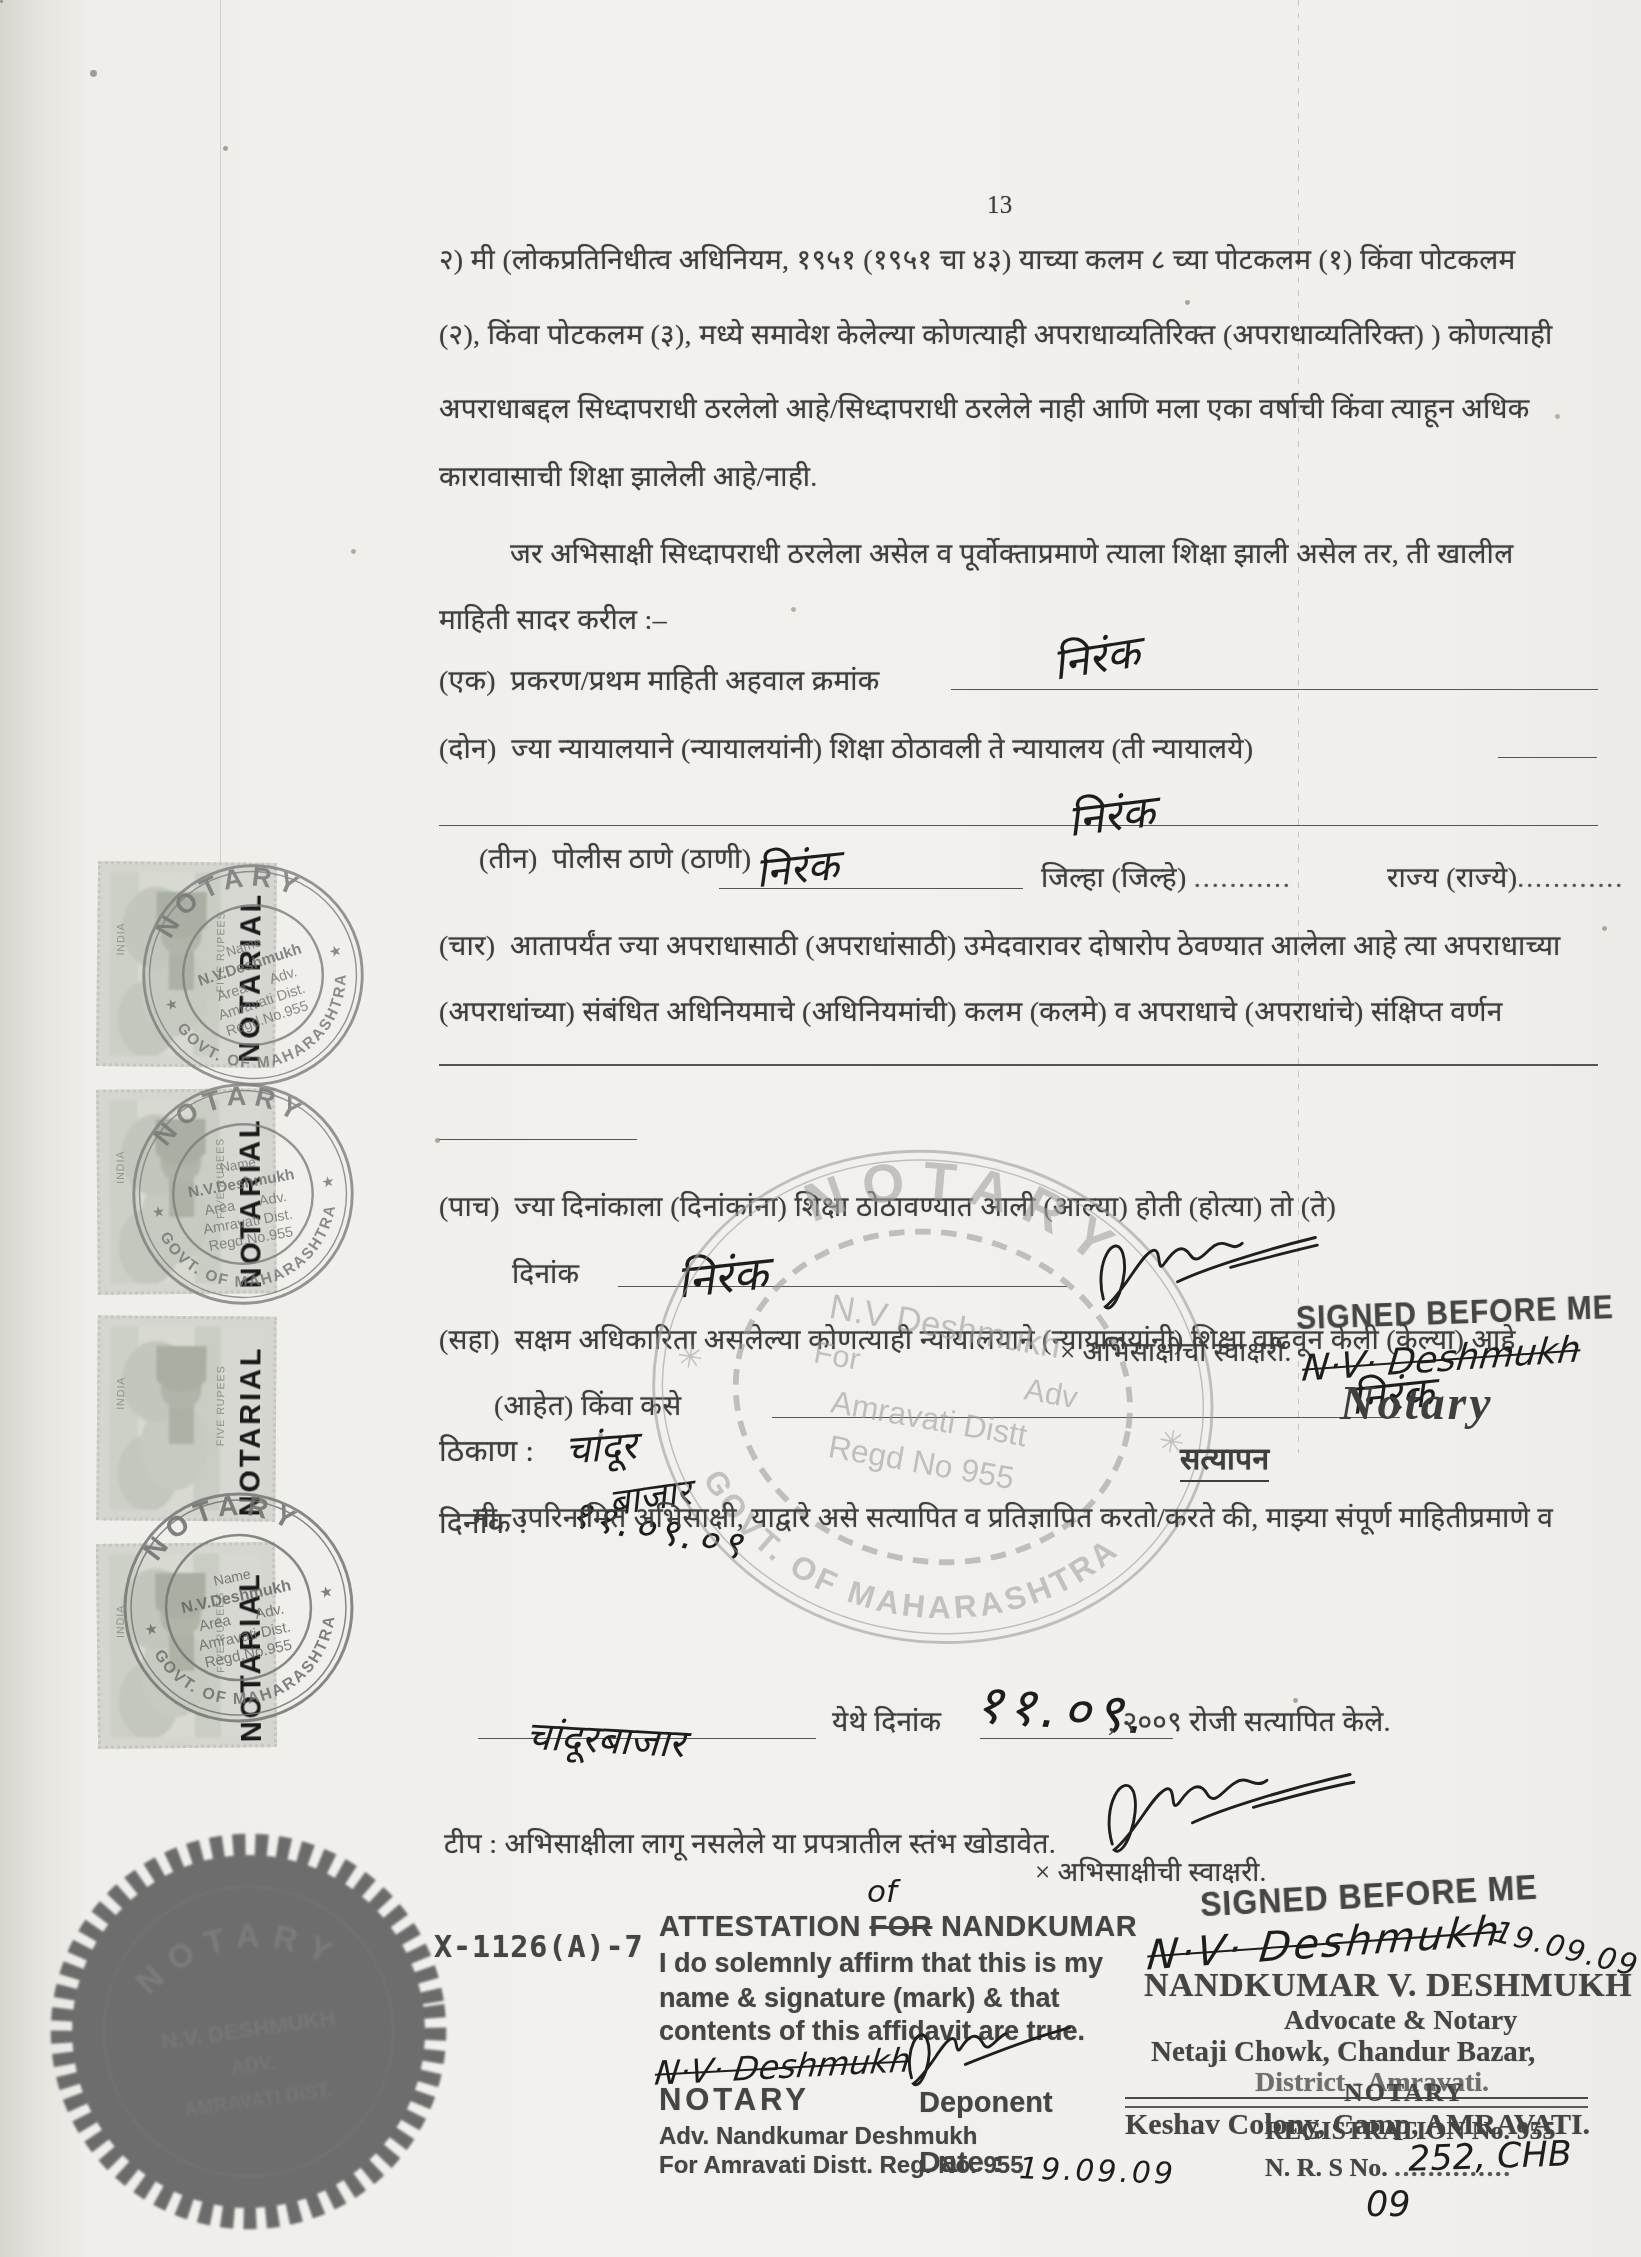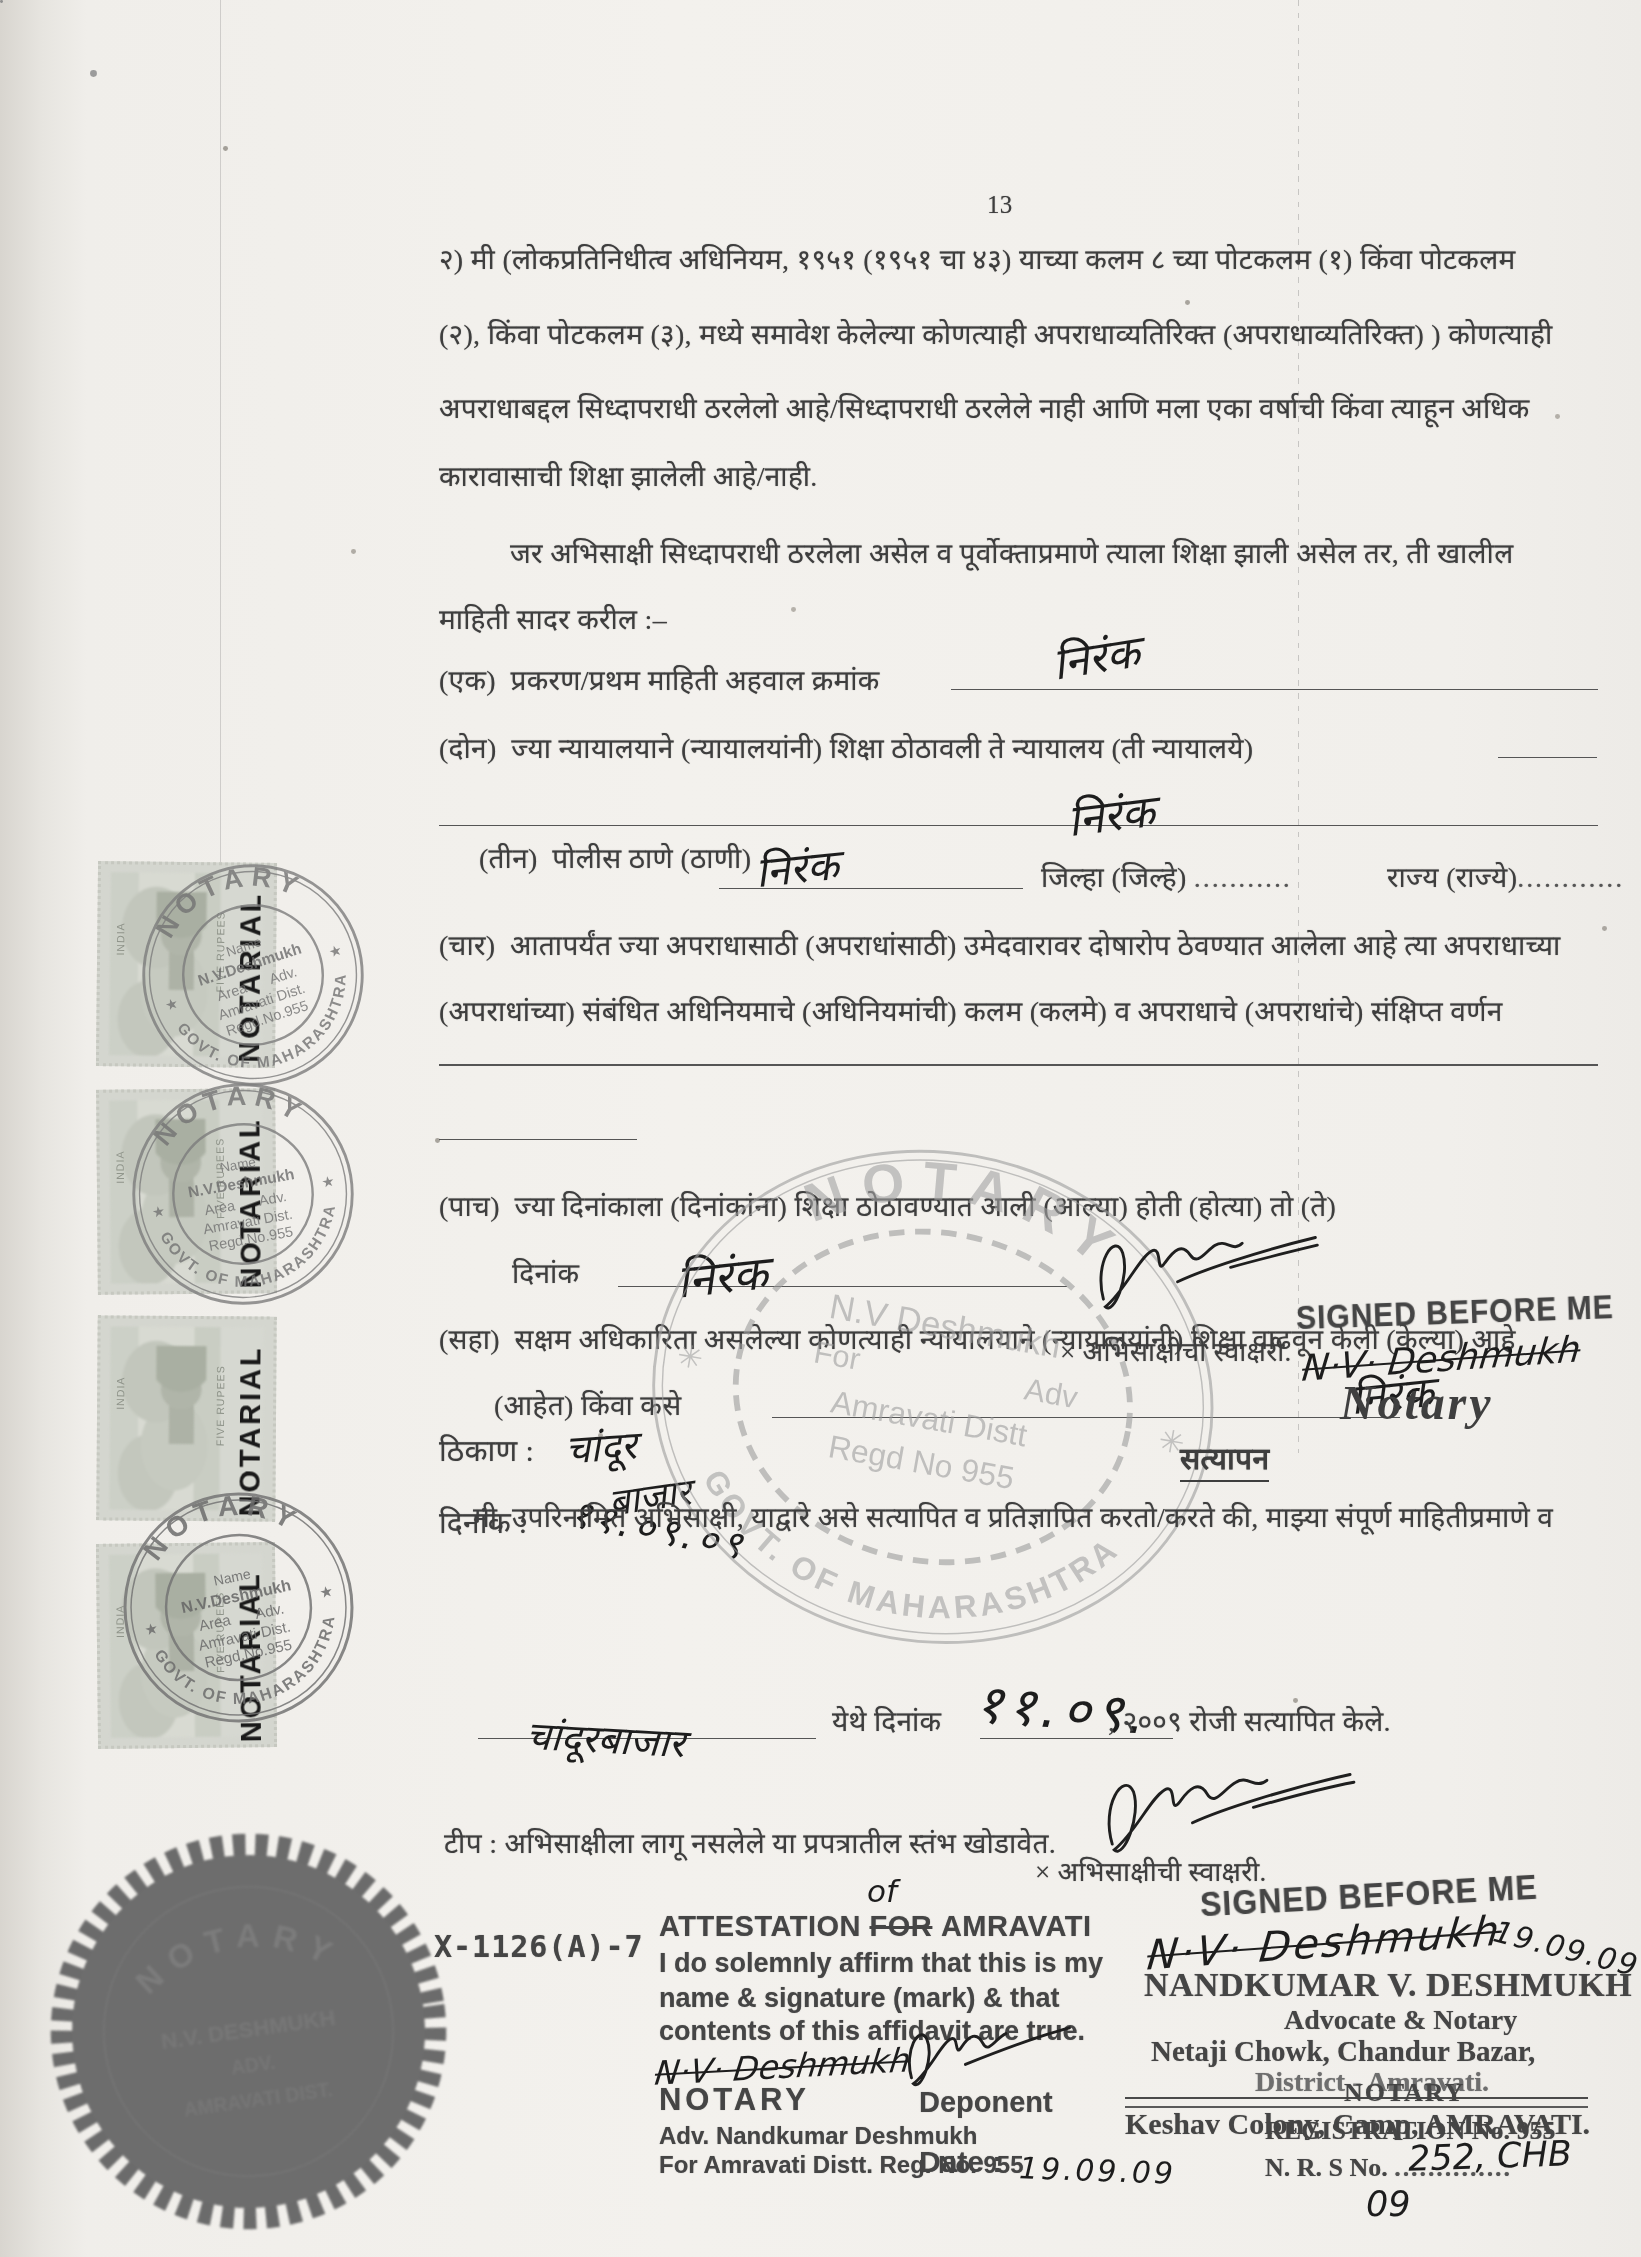--- a/index.html
+++ b/index.html
@@ -251,21 +251,21 @@
   <div class="abs hw" style="left:1492px;top:1931px;font-size:30px;transform:rotate(14deg);letter-spacing:1.9px;">19.09.09</div>
   <div class="abs stampink" style="left:1144px;top:1966px;font-size:34px;font-family:'Liberation Serif',serif;letter-spacing:0.5px;">NANDKUMAR V. DESHMUKH</div>
   <div class="abs stampink" style="left:1284px;top:2004px;font-size:28px;font-family:'Liberation Serif',serif;font-weight:600;">Advocate &amp; Notary</div>
   <div class="abs stampink" style="left:1151px;top:2035px;font-size:29px;font-family:'Liberation Serif',serif;">Netaji Chowk, Chandur Bazar,</div>
   <div class="abs stampink" style="left:1255px;top:2066px;font-size:28px;font-family:'Liberation Serif',serif;color:#6e6e6e;">District - Amravati.</div>
   <div class="abs u2" style="left:1125px;top:2097px;width:463px;"></div>
   <div class="abs stampink" style="left:1125px;top:2107px;font-size:30px;font-family:'Liberation Serif',serif;">Keshav Colony, Camp, AMRAVATI.</div>
 
   <div class="abs hw" style="left:867px;top:1873px;font-size:31px;">of</div>
   <div class="abs stampink" style="left:659px;top:1910px;font-size:29px;letter-spacing:0.5px;">
-    <span>ATTESTATION</span>&nbsp;<span class="strike">FOR</span>&nbsp;<span>AMRAVATI</span>
+    <span>ATTESTATION</span>&nbsp;<span class="strike">FOR</span>&nbsp;<span>NANDKUMAR</span>
   </div>
   <div class="abs stampink" style="left:434px;top:1929px;font-size:30px;font-family:'DejaVu Sans Mono',monospace;letter-spacing:1px;">X-1126(A)-7</div>
   <div class="abs stampink" style="left:659px;top:1948px;font-size:27px;">I do solemnly affirm that this is my</div>
   <div class="abs stampink" style="left:659px;top:1983px;font-size:27px;">name &amp; signature (mark) &amp; that</div>
   <div class="abs stampink" style="left:659px;top:2016px;font-size:27px;">contents of this affidavit are true.</div>
   <div class="abs hw" style="left:655px;top:2047px;font-size:33px;transform:rotate(-3deg) skewX(-10deg);text-decoration:line-through;text-decoration-thickness:1.9px;">N·V· Deshmukh</div>
   <svg class="abs sig" width="183" height="87" viewBox="0 0 190 90" style="left:898px;top:2018px;">
     <path d="M14 62 C 6 34, 22 6, 30 22 C 38 40, 24 76, 16 68 C 32 56, 44 28, 54 22 C 64 16, 58 42, 66 30 C 74 18, 82 14, 88 26 C 94 38, 102 20, 112 16"></path>
     <path d="M70 48 C 95 38, 140 20, 178 10"></path>
   </svg>

